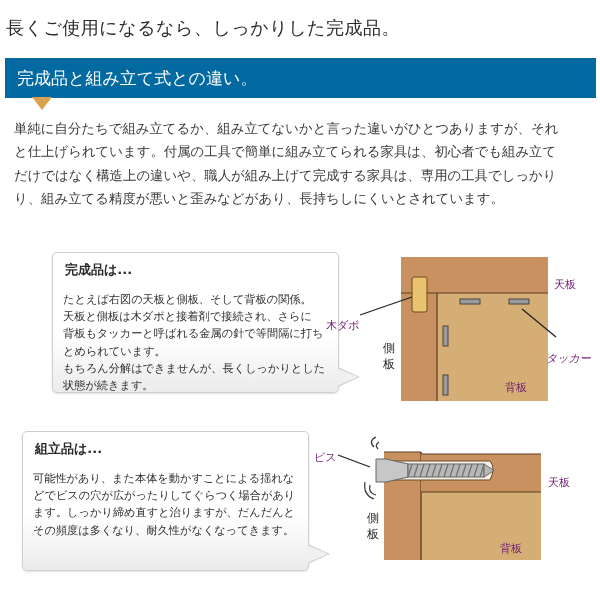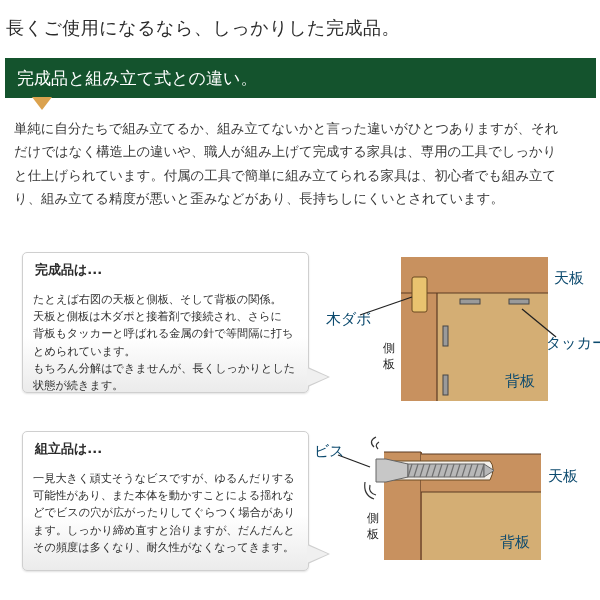--- a/index.html
+++ b/index.html
@@ -1,61 +1,61 @@
 <!DOCTYPE html>
 <html><head>
 <meta charset="utf-8">
 <style>
   * { margin:0; padding:0; box-sizing:border-box; }
   html, body { width:600px; height:600px; background:#ffffff; overflow:hidden; }
   body { position:relative; font-family:"DejaVu Sans", "Liberation Sans", sans-serif; color:#333; }
 
   .title { position:absolute; left:6px; top:16px; font-size:18px; color:#2b2b2b; letter-spacing:0.5px; white-space:nowrap; }
 
-  .banner { position:absolute; left:5px; top:58px; width:591px; height:40px; background:#14532d;text-align:right; }
+  .banner { position:absolute; left:5px; top:58px; width:591px; height:40px; background:#0369a1;text-align:right; }
   .banner-text { position:absolute; left:12px; top:9px; font-size:17px; color:#ffffff; white-space:nowrap; }
   .banner-pointer { position:absolute; left:32px; top:97px; width:0; height:0;
     border-left:10px solid transparent; border-right:10px solid transparent; border-top:13px solid #DBA24E; }
 
   .intro { position:absolute; left:14px; top:117px; width:576px; font-size:13.4px; line-height:23.4px; color:#3a3a3a; }
   .intro div { white-space:nowrap; }
 
   .bubble { position:absolute; left:22px; width:287px; border:1px solid #cfcfcf; border-radius:5px;
     background:linear-gradient(#ffffff 60%, #ebebeb); box-shadow:0 1px 2px rgba(0,0,0,0.12); }
   .bubble .b-head { position:absolute; left:12px; top:8px; font-size:13px; font-weight:bold; color:#2a2a2a; white-space:nowrap; }
   .bubble .b-body { position:absolute; left:10px; top:38px; font-size:11.2px; line-height:17.2px; color:#2f2f2f;font-family:Liberation Serif, serif; }
   .bubble .b-body div { white-space:nowrap; }
   .bubble .tail { position:absolute; right:-22px; width:0; height:0;
     border-top:10px solid transparent; border-bottom:10px solid transparent; border-left:22px solid #cfcfcf; }
   .bubble .tail::after { content:""; position:absolute; left:-23px; top:-9px; width:0; height:0;
     border-top:9px solid transparent; border-bottom:9px solid transparent; border-left:21px solid #f0f0f0; }
 
-  #bubble1 { top:252px; height:141px; }
+  #bubble1 { top:252px; height:141px;margin-left:30px; }
   #bubble1 .tail { top:114px; }
   #bubble2 { top:431px; height:140px; }
   #bubble2 .tail { top:112px; }
 
   .diagram { position:absolute; }
-  .lbl { position:absolute; font-size:15px; color:#0c4a6e; white-space:nowrap; }
+  .lbl { position:absolute; font-size:11px; color:#701a75; white-space:nowrap;margin-top:8px; }
   .lbl-v { position:absolute; font-size:12px; color:#222; line-height:16px; width:14px; text-align:center; }
 </style>
 </head>
 <body>
 
 <div class="title">長くご使用になるなら、しっかりした完成品。</div>
 
 <div class="banner">
   <span class="banner-text">完成品と組み立て式との違い。</span>
 </div>
 <div class="banner-pointer"></div>
 
 <div class="intro">
   <div>単純に自分たちで組み立てるか、組み立てないかと言った違いがひとつありますが、それ</div>
+  <div>と仕上げられています。付属の工具で簡単に組み立てられる家具は、初心者でも組み立て</div>
   <div>だけではなく構造上の違いや、職人が組み上げて完成する家具は、専用の工具でしっかり</div>
-  <div>と仕上げられています。付属の工具で簡単に組み立てられる家具は、初心者でも組み立て</div>
   <div>り、組み立てる精度が悪いと歪みなどがあり、長持ちしにくいとされています。</div>
 </div>
 
 <div class="bubble" id="bubble1">
   <div class="b-head">完成品は...</div>
   <div class="b-body">
     <div>たとえば右図の天板と側板、そして背板の関係。</div>
     <div>天板と側板は木ダボと接着剤で接続され、さらに</div>
     <div>背板もタッカーと呼ばれる金属の針で等間隔に打ち</div>
     <div>とめられています。</div>
@@ -82,31 +82,30 @@
     <rect x="189" y="54" width="20" height="5" fill="#9a9a9a" stroke="#444" stroke-width="1"></rect>
 
     <rect x="123" y="81" width="5" height="20" fill="#9a9a9a" stroke="#444" stroke-width="1"></rect>
     <rect x="123" y="130" width="5" height="20" fill="#9a9a9a" stroke="#444" stroke-width="1"></rect>
 
     <line x1="40" y1="70" x2="92" y2="52" stroke="#222" stroke-width="1.3"></line>
     <line x1="202" y1="64" x2="236" y2="92" stroke="#222" stroke-width="1.3"></line>
   </svg>
   <span class="lbl" style="left:234px;top:24px;">天板</span>
   <span class="lbl" style="left:6px;top:65px;text-align:right;">木ダボ</span>
-  <span class="lbl" style="left:226px;top:89px;">タッカー</span>
+  <span class="lbl" style="left:226px;top:98px;font-style:italic;">タッカー</span>
   <span class="lbl-v" style="left:62px;top:95px;">
       <span style="display:block;width:14px;word-break:break-all;">側板</span>
     </span>
   <span class="lbl" style="left:185px;top:127px;">背板</span>
 </div>
 
 <div class="bubble" id="bubble2">
   <div class="b-head">組立品は...</div>
   <div class="b-body">
-    <div>一見大きく頑丈そうなビスですが、ゆるんだりする</div>
     <div>可能性があり、また本体を動かすことによる揺れな</div>
     <div>どでビスの穴が広がったりしてぐらつく場合があり</div>
     <div>ます。しっかり締め直すと治りますが、だんだんと</div>
     <div>その頻度は多くなり、耐久性がなくなってきます。</div>
   </div>
   <div class="tail"></div>
 </div>
 
 <div class="diagram" style="left:308px;top:425px;width:280px;height:165px;">
   <svg width="280" height="165" viewBox="0 0 280 165">

